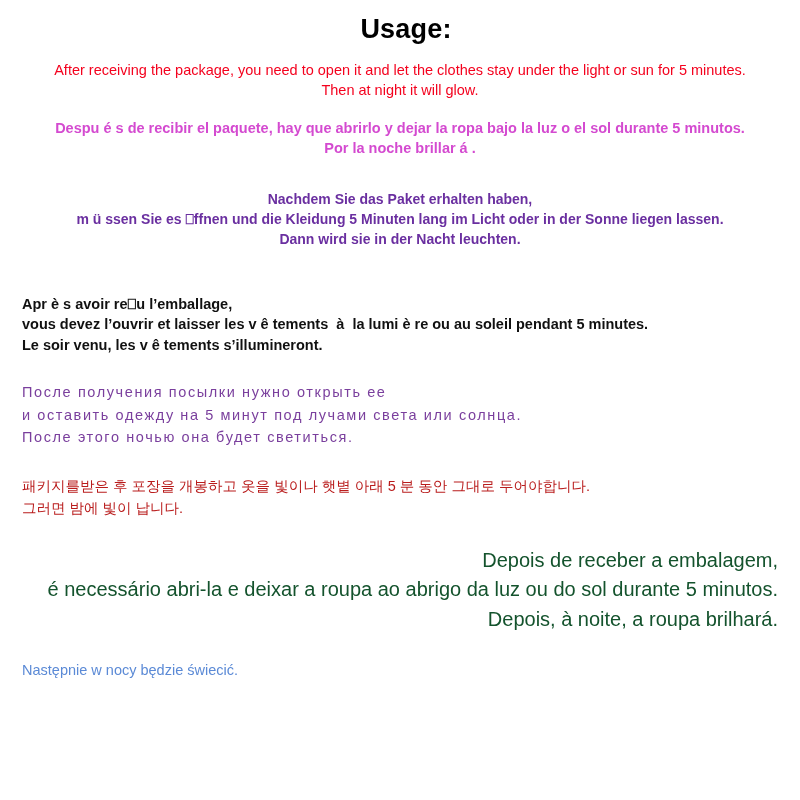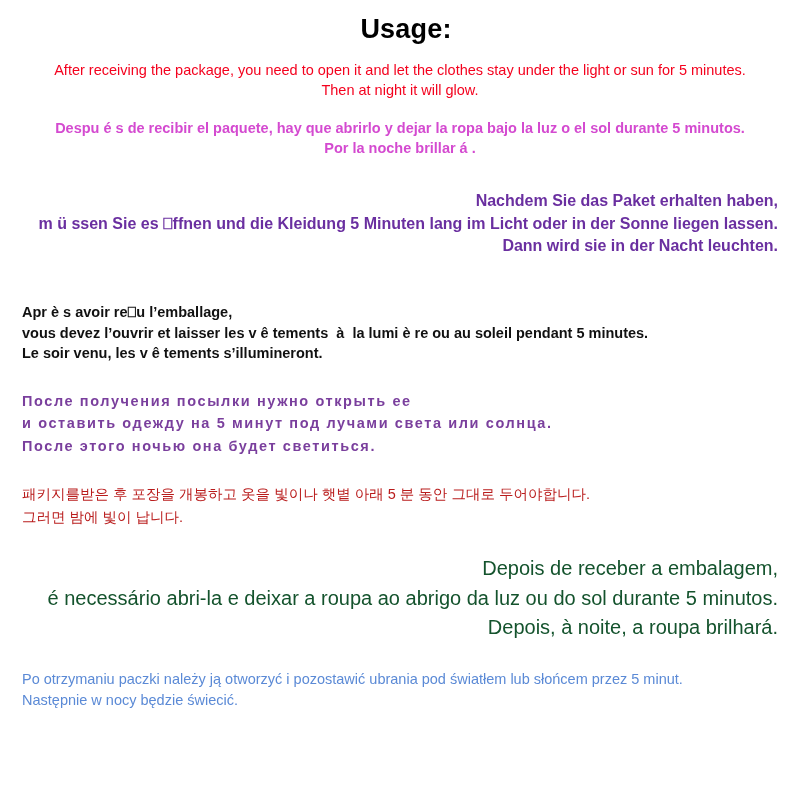--- a/index.html
+++ b/index.html
@@ -45,40 +45,40 @@
     margin-top: 18px;
     text-align: center;
     color: #d44ad0;
     font-size: 14.5px;
     font-weight: bold;
     line-height: 1.38;
     padding: 0 6px;
   }
   .b-de {
     margin-top: 32px;
-    text-align: right;
+    text-align: center;
     color: #6a2fa0;
-    font-size: 16px;
+    font-size: 14px;
     font-weight: bold;
     line-height: 1.42;
   }
   .b-fr {
     margin-top: 44px;
     text-align: left;
     color: #111111;
     font-size: 14.5px;
     font-weight: bold;
     line-height: 1.42;
   }
   .b-ru {
     margin-top: 26px;
     text-align: left;
     color: #7a3f9d;
     font-size: 14.5px;
-    font-weight: bold;
+    font-weight: normal;
     line-height: 1.55;
     letter-spacing: 1.6px;
   }
   .b-ko {
     margin-top: 26px;
     text-align: left;
     color: #b91c1c;
     font-size: 14.5px;
     line-height: 1.55;
   }
@@ -141,17 +141,16 @@
     <span class="line">그러면 밤에 빛이 납니다.</span>
   </div>
 
   <div class="block b-pt">
     <span class="line">Depois de receber a embalagem,</span>
     <span class="line">é necessário abri-la e deixar a roupa ao abrigo da luz ou do sol durante 5 minutos.</span>
     <span class="line">Depois, à noite, a roupa brilhará.</span>
   </div>
 
   <div class="block b-pl">
-    <span class="line">Po otrzymaniu paczki należy ją otworzyć i pozostawić ubrania pod światłem lub słońcem przez 5 minut.</span>
     <span class="line">Następnie w nocy będzie świecić.</span>
   </div>
 
 </div>
 
 </body></html>

